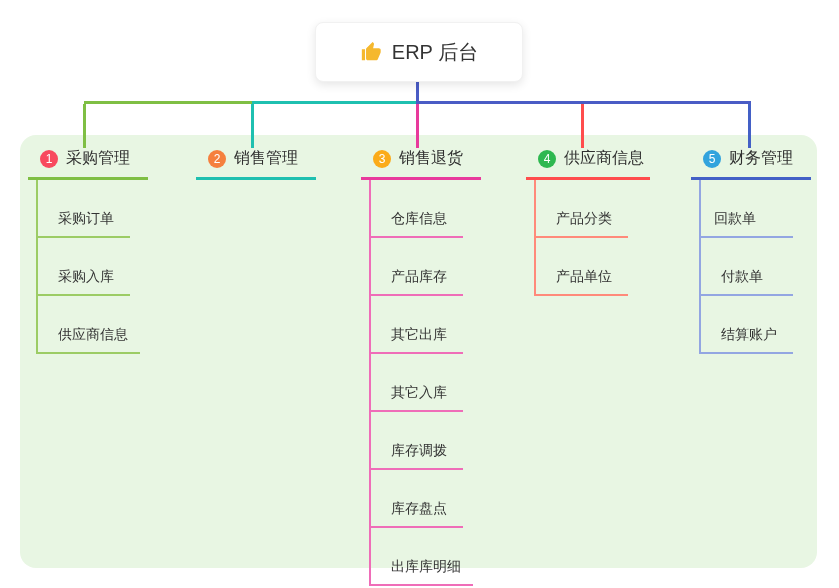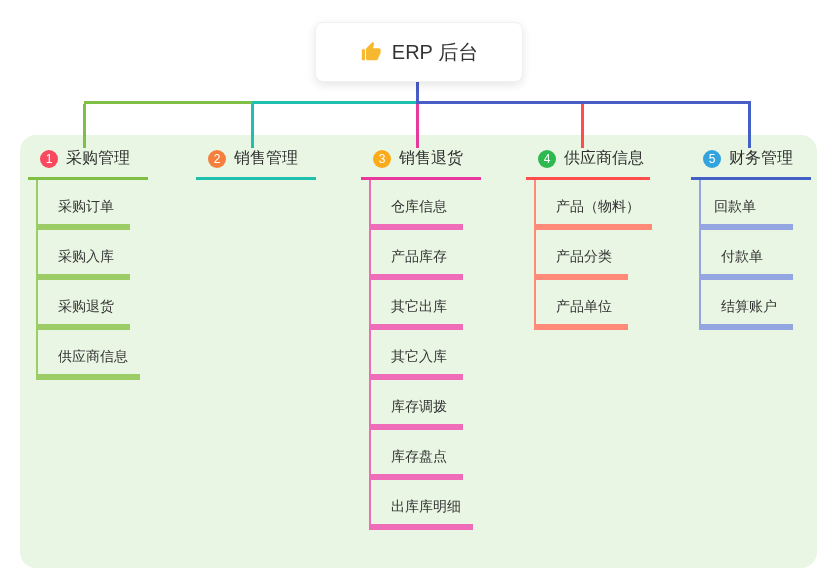--- a/index.html
+++ b/index.html
@@ -45,23 +45,23 @@
     font-size:16px; color:#2f2f2f; white-space:nowrap; cursor:default;
   }
   .badge {
     width:18px; height:18px; border-radius:50%; flex:0 0 18px;
     display:flex; align-items:center; justify-content:center;
     color:#fff; font-size:12px; line-height:1;
   }
   .children { margin-left:8px; border-left:2px solid #ccc; }
   .child {
     display:flex; align-items:flex-end;
-    height:50px; padding:0 12px 8px 20px;
+    height:58px; padding:0 12px 8px 20px;
     width:fit-content; min-width:92px;
-    border-bottom:6px solid #84cc16;
+    border-bottom:2px solid #84cc16;
     font-size:14px; color:#333; white-space:nowrap; cursor:default;
   }
 </style>
 </head>
 <body>
 
 <div class="canvas">
 
   <div class="panel" id="panel" style="background: rgb(232, 246, 227);"></div>
 
@@ -82,21 +82,20 @@
   <div id="branches">
       <div class="line drop drop-1" style="background: rgb(127, 191, 68);"></div>
       <div class="branch branch-1">
         <div class="branch-header" style="border-bottom-color: rgb(127, 191, 68);">
           <span class="badge" style="background: rgb(248, 73, 94);">1</span>
           <span>采购管理</span>
         </div>
         <div class="children" style="border-left-color: rgb(156, 204, 101);">
           <div class="child" style="border-bottom-color: rgb(156, 204, 101);">采购订单</div>
           <div class="child" style="border-bottom-color: rgb(156, 204, 101);">采购入库</div>
-          <div class="child" style="border-bottom-color: rgb(156, 204, 101);">采购退货</div>
           <div class="child" style="border-bottom-color: rgb(156, 204, 101);">供应商信息</div>
         </div>
       </div>
       <div class="line drop drop-2" style="background: rgb(31, 192, 176);"></div>
       <div class="branch branch-2">
         <div class="branch-header" style="border-bottom-color: rgb(31, 192, 176);">
           <span class="badge" style="background: rgb(245, 128, 62);">2</span>
           <span>销售管理</span>
         </div>
       </div>
@@ -116,21 +115,20 @@
           <div class="child" style="border-bottom-color: rgb(239, 109, 184);">出库库明细</div>
         </div>
       </div>
       <div class="line drop drop-4" style="background: rgb(255, 77, 77);"></div>
       <div class="branch branch-4">
         <div class="branch-header" style="border-bottom-color: rgb(255, 77, 77);">
           <span class="badge" style="background: rgb(46, 184, 80);">4</span>
           <span>供应商信息</span>
         </div>
         <div class="children" style="border-left-color: rgb(255, 138, 122);">
-          <div class="child" style="border-bottom-color: rgb(255, 138, 122);">产品（物料）</div>
           <div class="child" style="border-bottom-color: rgb(255, 138, 122);">产品分类</div>
           <div class="child" style="border-bottom-color: rgb(255, 138, 122);">产品单位</div>
         </div>
       </div>
       <div class="line drop drop-5" style="background: rgb(67, 96, 198);"></div>
       <div class="branch branch-5">
         <div class="branch-header" style="border-bottom-color: rgb(67, 96, 198);">
           <span class="badge" style="background: rgb(50, 163, 221);">5</span>
           <span>财务管理</span>
         </div>

